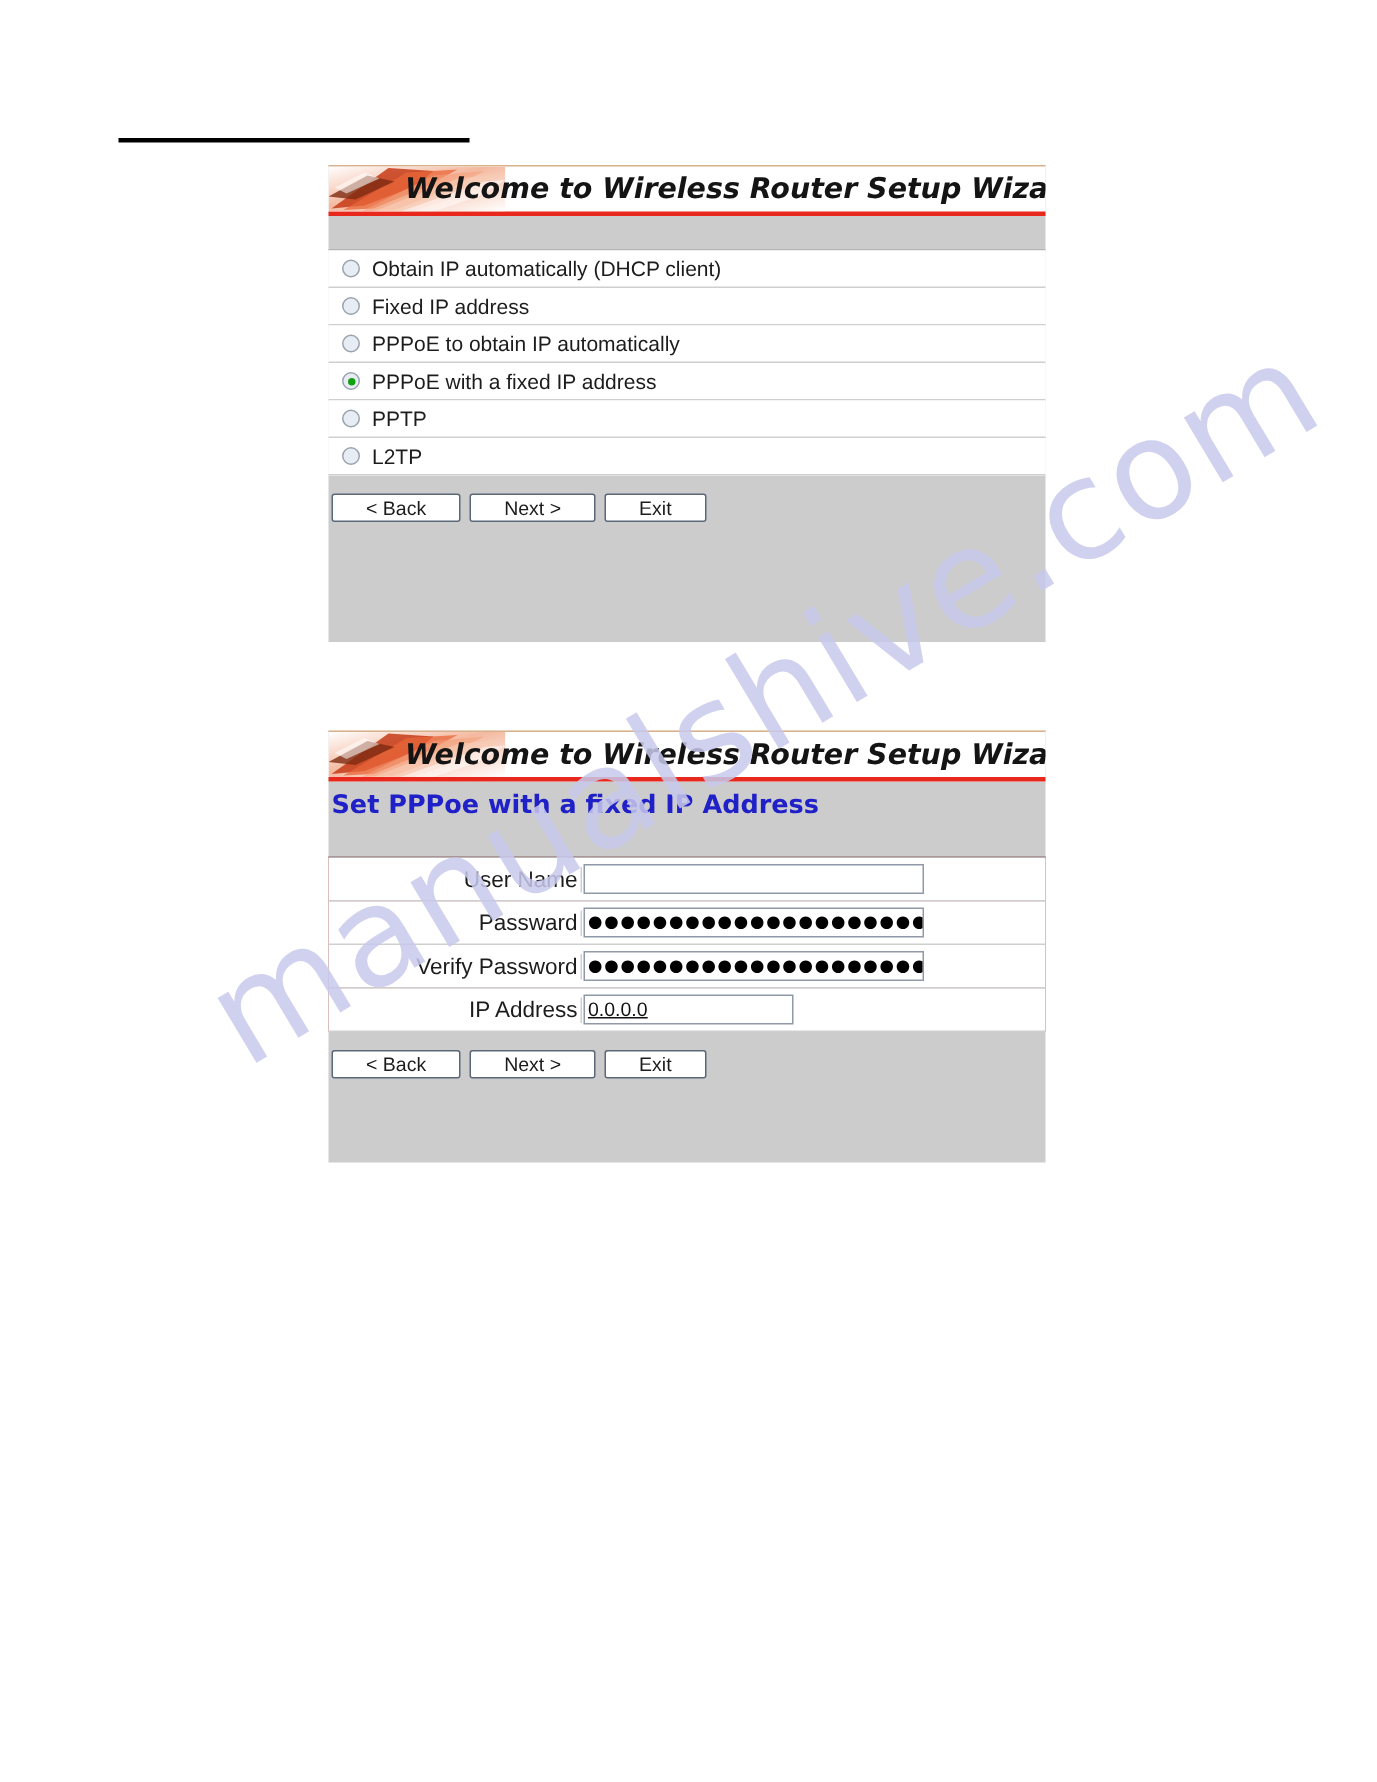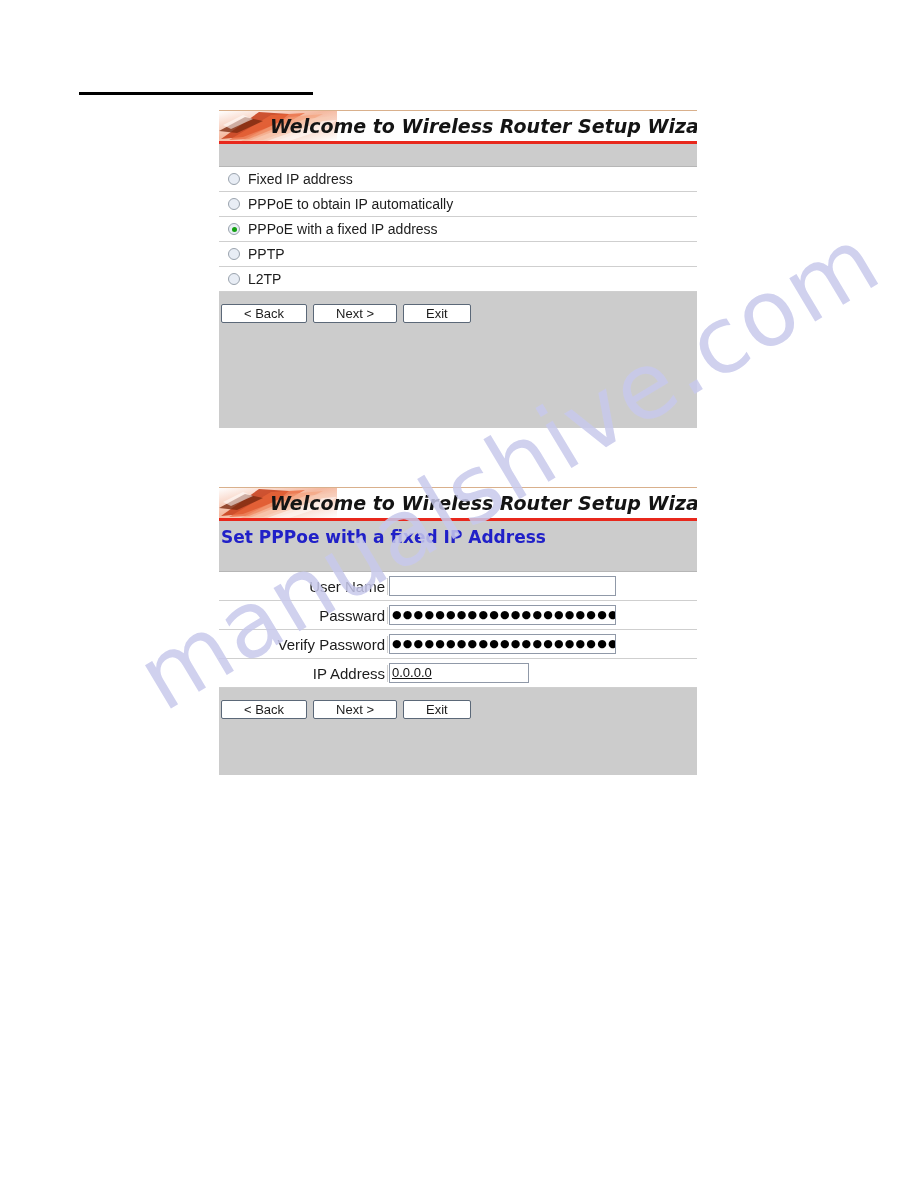--- a/index.html
+++ b/index.html
@@ -255,20 +255,24 @@
         <path d="M48 30 L104 10 L118 9 L100 20 L70 30 Z" fill="#ffffff" opacity="0.5"></path>
       </svg>
     </div>
     <div class="banner-title">Welcome to Wireless Router Setup Wizard</div>
   </div>
 
   <div class="heading-gap"></div>
 
   <div class="option-list">
 
+    <div class="option-row">
+      <span class="radio"></span>
+      <span class="option-label">Obtain IP automatically (DHCP client)</span>
+    </div>
 
     <div class="option-row">
       <span class="radio"></span>
       <span class="option-label">Fixed IP address</span>
     </div>
 
     <div class="option-row">
       <span class="radio"></span>
       <span class="option-label">PPPoE to obtain IP automatically</span>
     </div>

